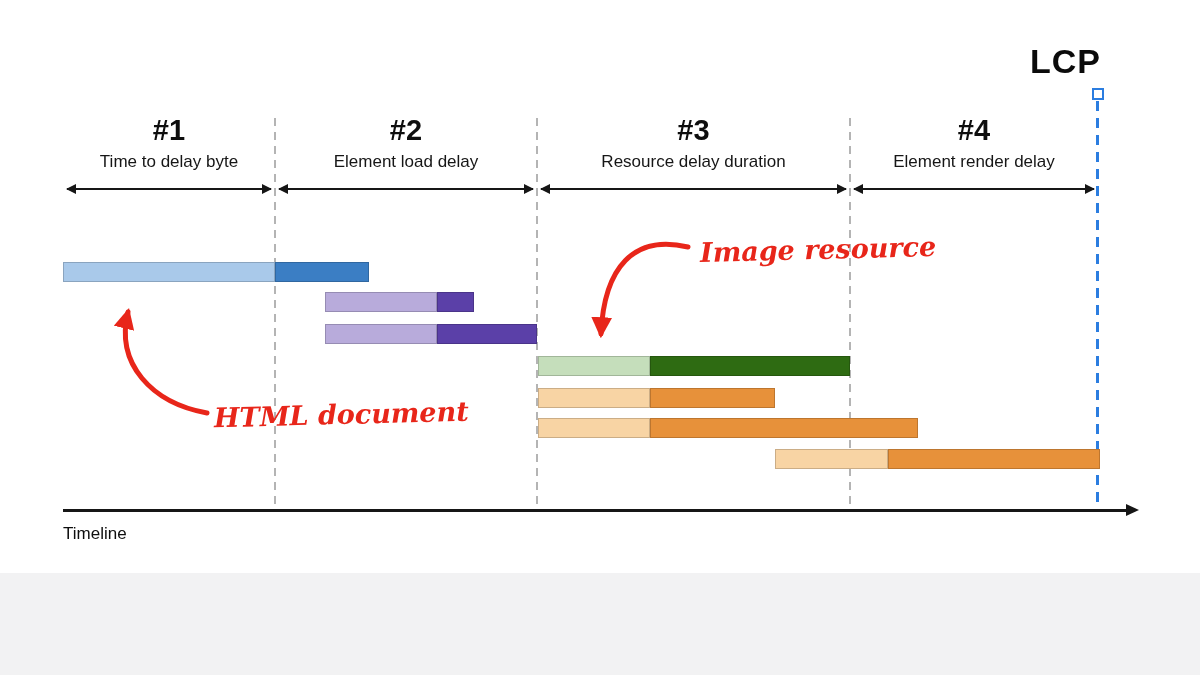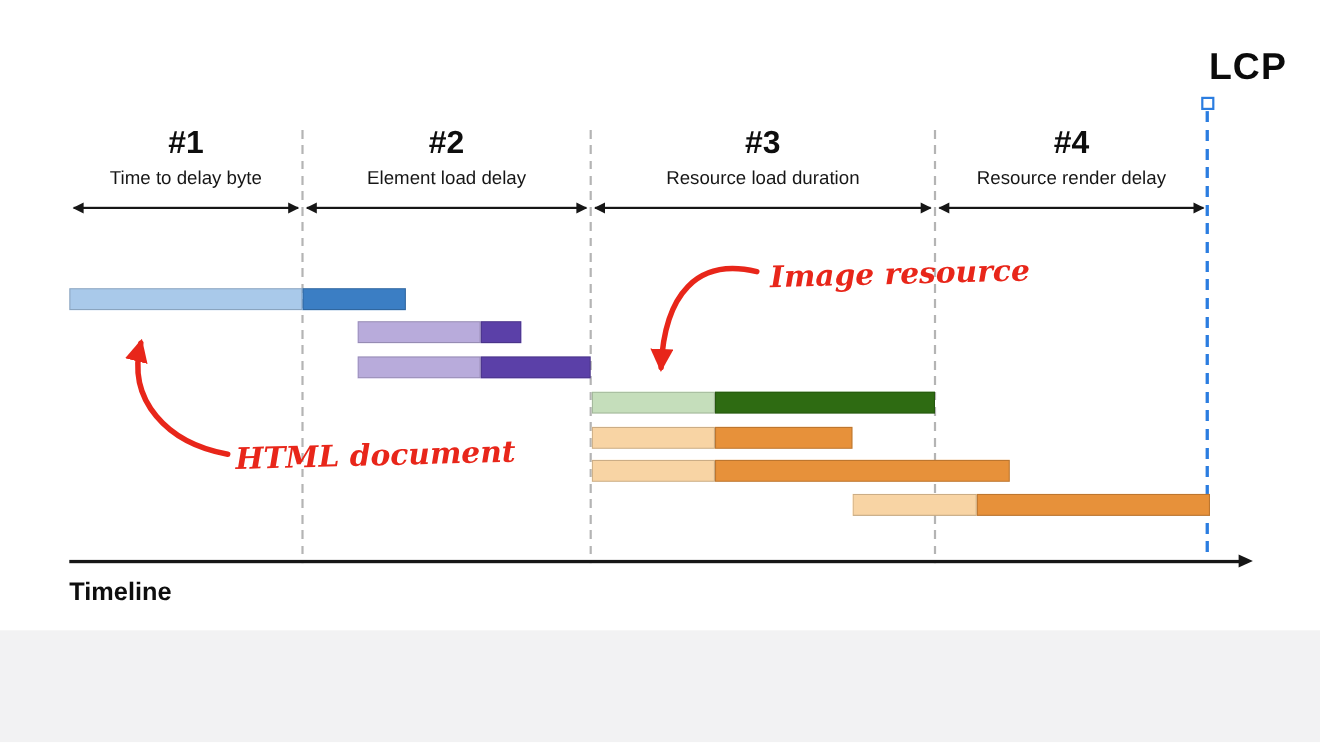--- a/index.html
+++ b/index.html
@@ -14,21 +14,21 @@
   }
   .lcp-line{
     position:absolute;left:1096px;top:101px;height:410px;width:3px;
     background:repeating-linear-gradient(180deg,var(--lcp-blue) 0 10px,transparent 10px 17px);
   }
   .lcp-square{
     position:absolute;left:1092px;top:88px;width:8px;height:8px;
     background:#fff;border:2px solid var(--lcp-blue);
   }
   .lcp-title{
-    position:absolute;left:1030px;top:42px;width:140px;text-align:right;
+    position:absolute;left:1030px;top:42px;width:140px;text-align:left;
     font-size:34px;font-weight:800;letter-spacing:1px;color:#0b0b0b;
   }
   
   .phase{position:absolute;top:112px;text-align:center;}
   .pnum{font-size:29px;font-weight:700;line-height:36px;color:#0e0e0e;}
   .plabel{font-size:17px;line-height:27px;color:#161616;}
   .parrow{position:relative;height:2px;background:var(--axis-black);margin:13px 4px 0 4px;}
   .parrow::before,.parrow::after{
     content:"";position:absolute;top:-4.5px;width:0;height:0;
     border-top:5.5px solid transparent;border-bottom:5.5px solid transparent;
@@ -45,21 +45,21 @@
     font-size:27px;white-space:nowrap;transform:rotate(-1.5deg);
   }
   .anno-svg{position:absolute;left:0;top:0;pointer-events:none;}
   
   .axis{position:absolute;left:63px;top:509px;width:1066px;height:3px;background:var(--axis-black);}
   .axis-head{
     position:absolute;left:1126px;top:504px;width:0;height:0;
     border-top:6.5px solid transparent;border-bottom:6.5px solid transparent;
     border-left:13px solid var(--axis-black);
   }
-  .axis-label{position:absolute;left:63px;top:524px;font-size:23px;font-weight:700;color:#0e0e0e;}
+  .axis-label{position:absolute;left:63px;top:524px;font-size:17px;font-weight:400;color:#0e0e0e;}
   
   .legend-strip{position:absolute;left:0;top:573px;width:1200px;height:102px;background:var(--legend-bg);}
 </style>
 </head>
 <body>
 
 <div class="stage">
 
   <div class="sep" style="left:274px"></div>
   <div class="sep" style="left:536px"></div>
@@ -74,26 +74,26 @@
     <div class="plabel">Time to delay byte</div>
     <div class="parrow"></div>
   </div>
   <div class="phase" style="left:275px;width:262px">
     <div class="pnum">#2</div>
     <div class="plabel">Element load delay</div>
     <div class="parrow"></div>
   </div>
   <div class="phase" style="left:537px;width:313px">
     <div class="pnum">#3</div>
-    <div class="plabel">Resource load duration</div>
+    <div class="plabel">Resource delay duration</div>
     <div class="parrow"></div>
   </div>
   <div class="phase" style="left:850px;width:248px">
     <div class="pnum">#4</div>
-    <div class="plabel">Resource render delay</div>
+    <div class="plabel">Element render delay</div>
     <div class="parrow"></div>
   </div>
 
   <div>
       <div class="bar" style="left: 63px; top: 262px;">
         <span class="seg" style="width: 212px; background: var(--doc-light);"></span>
         <span class="seg" style="width: 94px; background: var(--doc-dark);"></span>
       </div>
       <div class="bar" style="left: 325px; top: 292px;">
         <span class="seg" style="width: 112px; background: var(--sheet-light);"></span>

